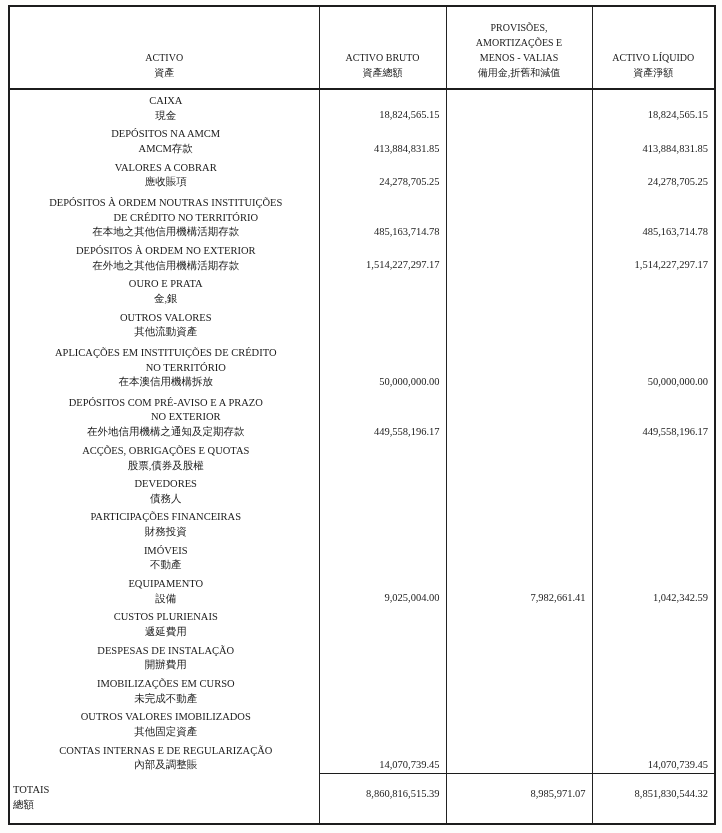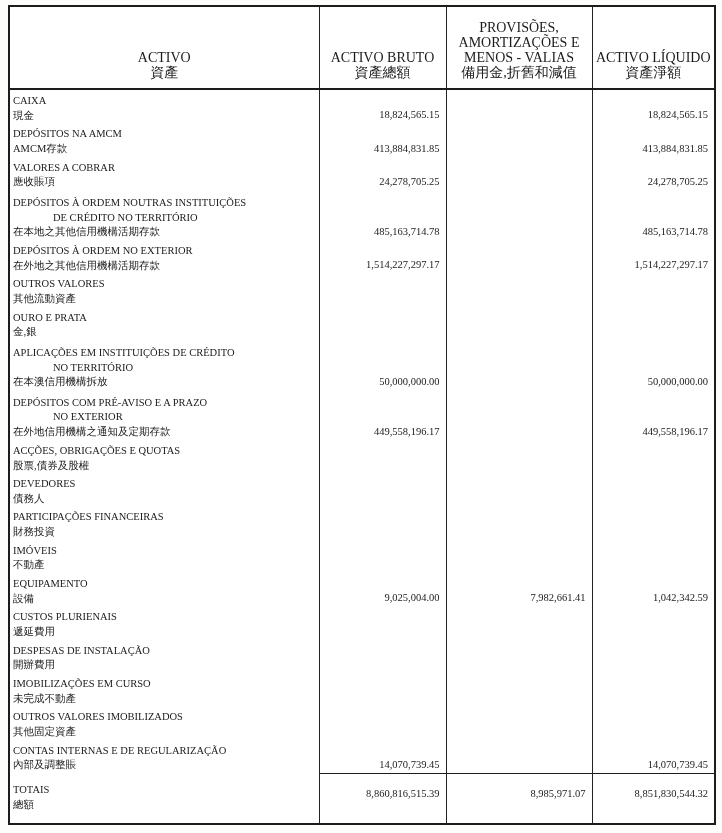--- a/index.html
+++ b/index.html
@@ -30,29 +30,29 @@
   col.c-liquido { width: 123px; }
 
   td, th { border-left: 1px solid #222; border-right: 1px solid #222; }
 
   
   thead th {
     height: 83px;
     vertical-align: bottom;
     text-align: center;
     font-weight: normal;
-    font-size: 14px;
+    font-size: 10px;
     border-bottom: 2px solid #1c1c1c;
     padding-bottom: 8px;
   }
   .hline { height: 15px; line-height: 15px; white-space: nowrap; }
 
   
   tbody td { vertical-align: bottom; }
-  td.label { padding-left: 3px; font-size: 10.5px; }
+  td.label { padding-left: 3px; font-size: 10.5px; text-align: center; }
   .row-line { height: 14.72px; line-height: 14.72px; white-space: nowrap; overflow: hidden; }
   .row-line.cont { padding-left: 8px; margin-left: 32px; }
   td.num {
     text-align: right;
     padding-right: 6px;
     padding-bottom: 3px;
     font-size: 10.5px;
     white-space: nowrap;
   }
 
@@ -144,31 +144,31 @@
           <td class="label">
             <div class="row-line pt">DEPÓSITOS À ORDEM NO EXTERIOR</div>
             <div class="row-line zh">在外地之其他信用機構活期存款</div>
           </td>
           <td class="num">1,514,227,297.17</td>
           <td class="num"></td>
           <td class="num">1,514,227,297.17</td>
         </tr>
         <tr>
           <td class="label">
+            <div class="row-line pt">OURO E PRATA</div>
+            <div class="row-line zh">金,銀</div>
+          </td>
+          <td class="num"></td>
+          <td class="num"></td>
+          <td class="num"></td>
+        </tr>
+        <tr>
+          <td class="label">
             <div class="row-line pt">OUTROS VALORES</div>
             <div class="row-line zh">其他流動資產</div>
-          </td>
-          <td class="num"></td>
-          <td class="num"></td>
-          <td class="num"></td>
-        </tr>
-        <tr>
-          <td class="label">
-            <div class="row-line pt">OURO E PRATA</div>
-            <div class="row-line zh">金,銀</div>
           </td>
           <td class="num"></td>
           <td class="num"></td>
           <td class="num"></td>
         </tr>
         <tr>
           <td class="label">
             <div class="row-line pt">APLICAÇÕES EM INSTITUIÇÕES DE CRÉDITO</div>
             <div class="row-line pt cont">NO TERRITÓRIO</div>
             <div class="row-line zh">在本澳信用機構拆放</div>

